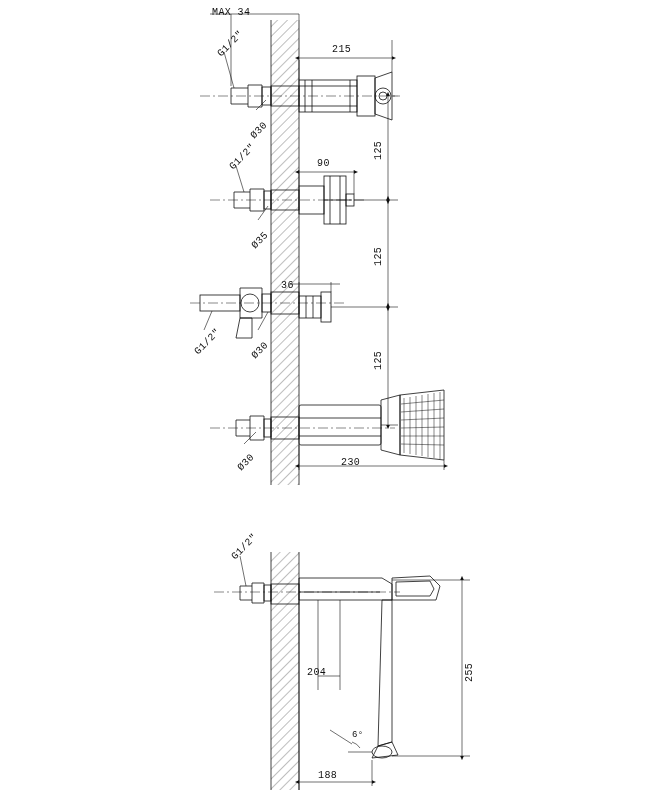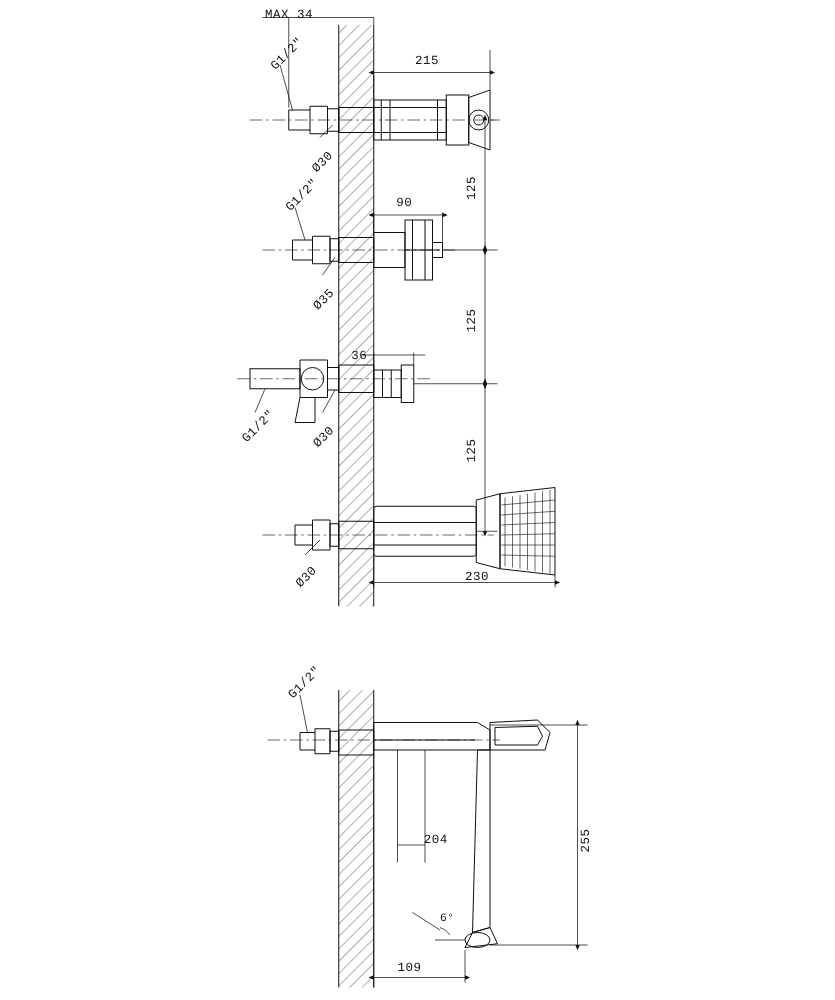--- a/index.html
+++ b/index.html
@@ -255,21 +255,21 @@
   <div class="lbl rot45" style="left:228px; top:165px;">G1/2"</div>
   <div class="lbl" style="left:317px; top:159px;">90</div>
   <div class="lbl rot90" style="left:374px; top:160px;">125</div>
   <div class="lbl rot45" style="left:250px; top:244px;">Ø35</div>
   <div class="lbl rot90" style="left:374px; top:266px;">125</div>
   <div class="lbl" style="left:281px; top:281px;">36</div>
   <div class="lbl rot45" style="left:193px; top:350px;">G1/2"</div>
   <div class="lbl rot45" style="left:250px; top:354px;">Ø30</div>
   <div class="lbl rot90" style="left:374px; top:370px;">125</div>
   <div class="lbl rot45" style="left:236px; top:466px;">Ø30</div>
-  <div class="lbl" style="left:372px; top:458px;">230</div>
+  <div class="lbl" style="left:341px; top:458px;">230</div>
 
   <div class="lbl rot45" style="left:230px; top:555px;">G1/2"</div>
-  <div class="lbl" style="left:339px; top:668px;text-align:center;">204</div>
+  <div class="lbl" style="left:307px; top:668px;text-align:center;">204</div>
   <div class="lbl rot90" style="left:465px; top:682px;">255</div>
   <div class="lbl small" style="left:352px; top:731px;">6°</div>
-  <div class="lbl" style="left:318px; top:771px;">109</div>
+  <div class="lbl" style="left:318px; top:771px;">188</div>
 
 </div>
 
 </body></html>

